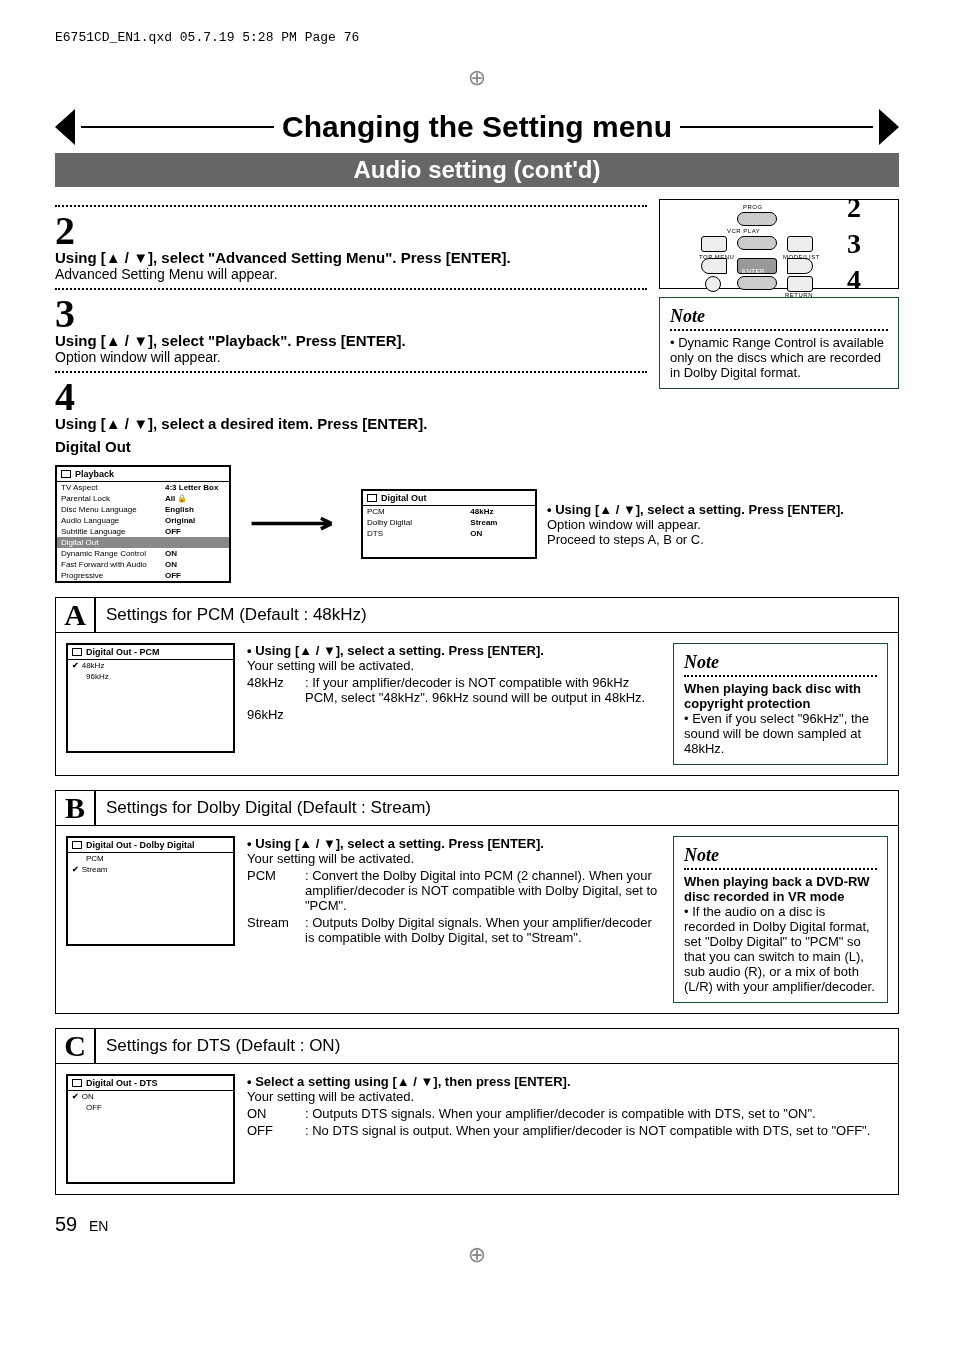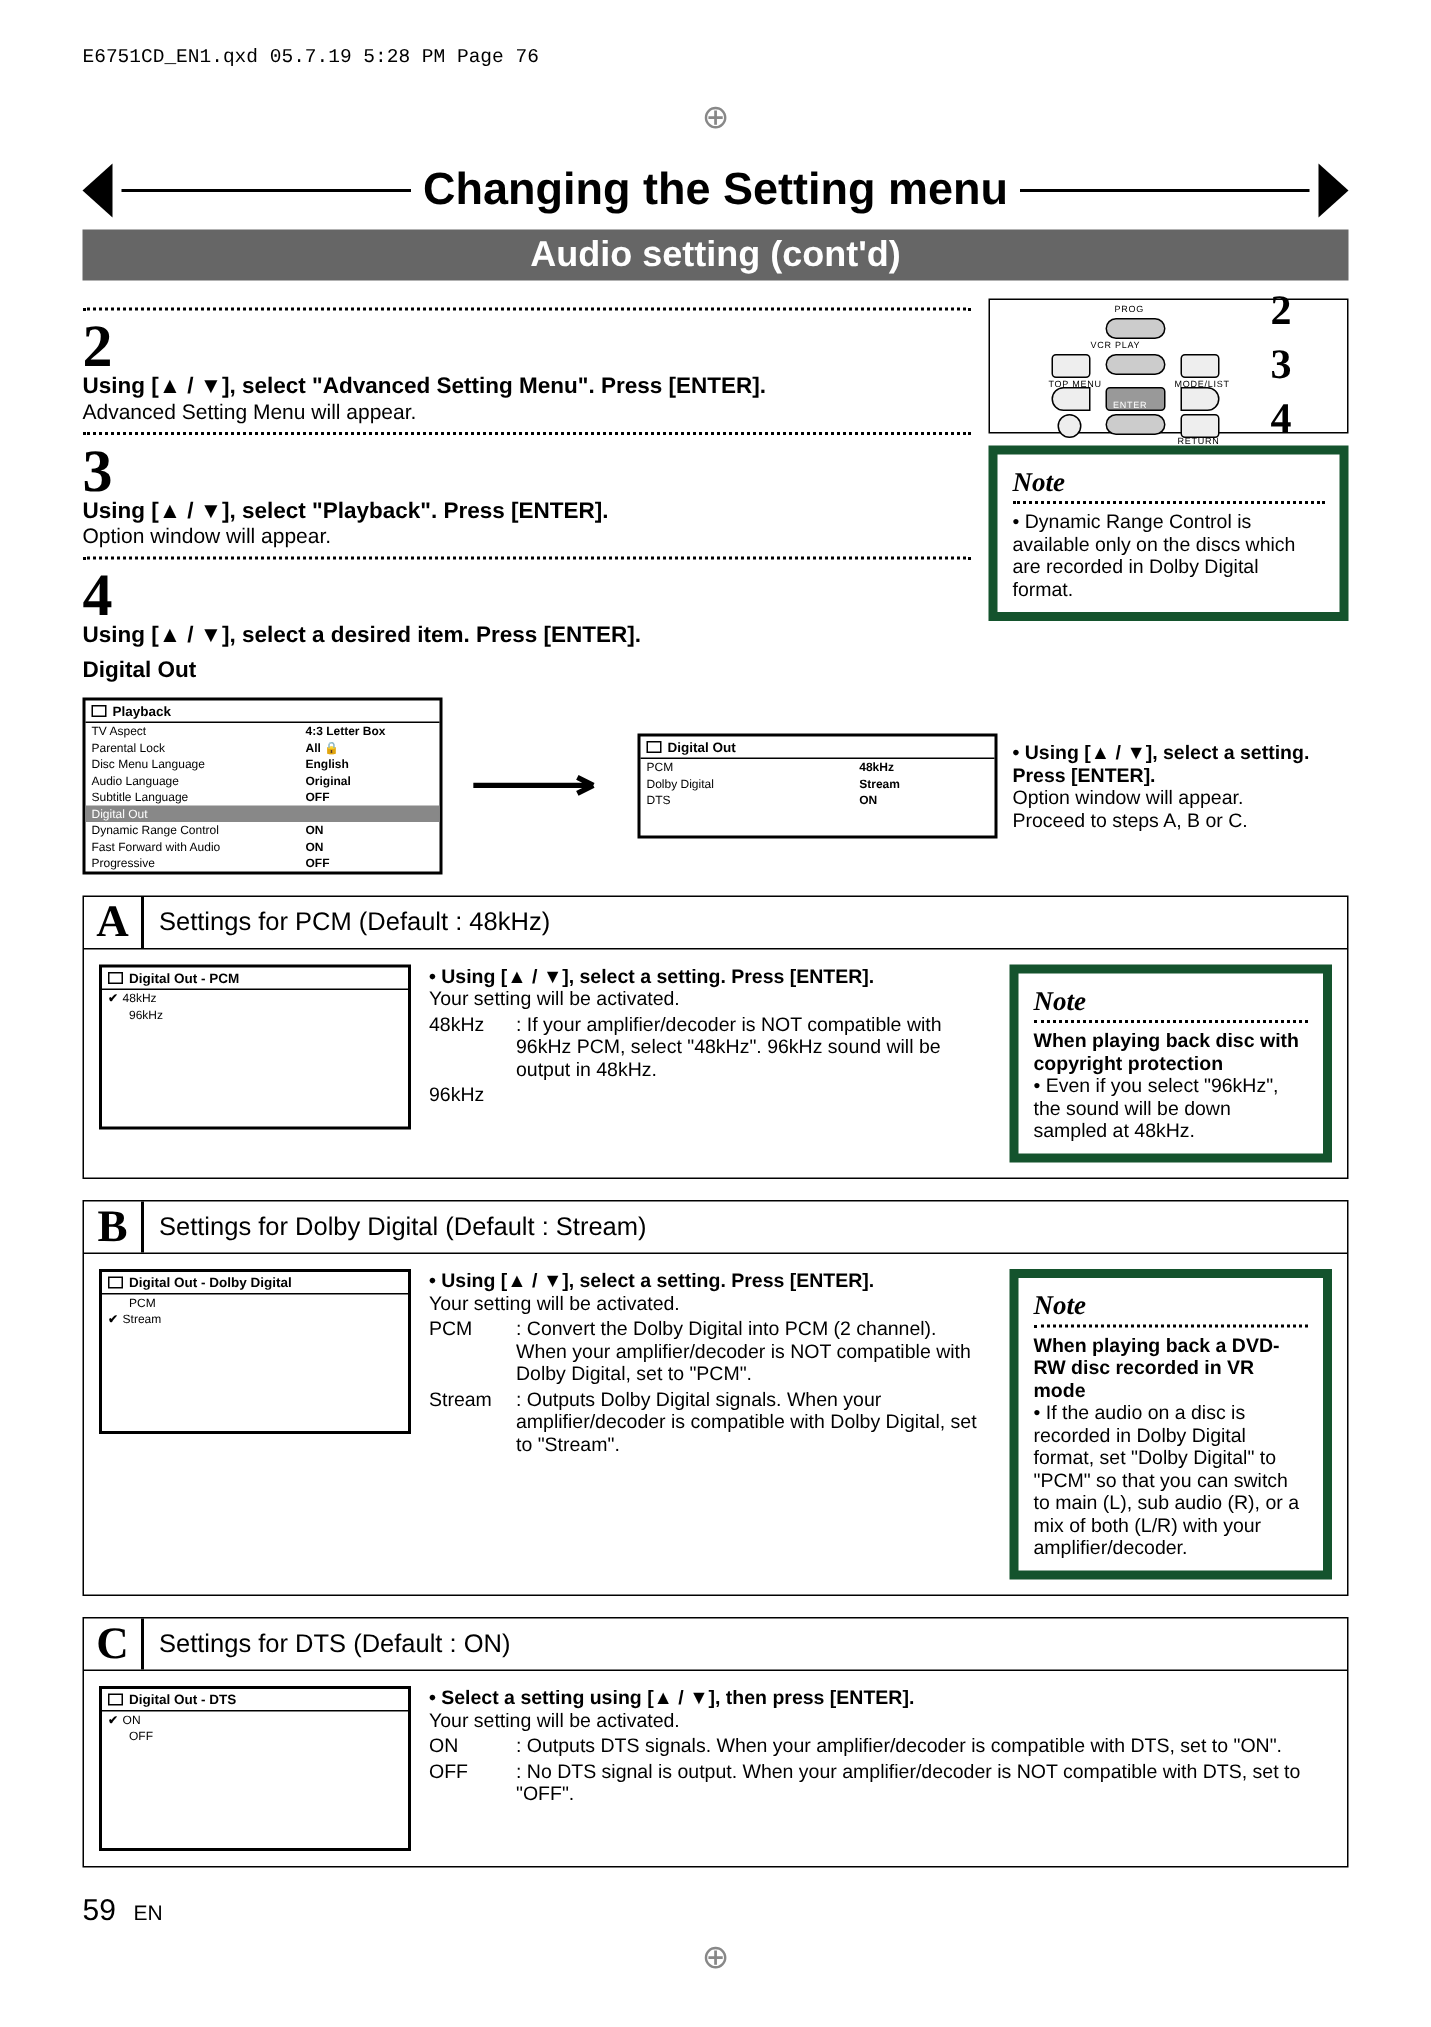--- a/index.html
+++ b/index.html
@@ -39,27 +39,27 @@
   }
   .remote-left {
     width:120px; height:80px; position:relative;
   }
   .btn-pill { border:1px solid #000; border-radius:8px; width:40px; height:14px; background:#ccc;}
   .btn-square { border:1px solid #000; border-radius:3px; width:26px; height:16px; background:#eee;}
   .btn-round { border:1px solid #000; border-radius:50%; width:16px;height:16px;background:#eee;}
   .remote-tiny { font-size:6px; letter-spacing:.5px;}
   .remote-right { display:flex; flex-direction:column; gap:4px; font-family:"Times New Roman",serif; font-size:28px; font-weight:bold;}
   .note-box {
-    border:6px solid #14532d; padding:8px 10px; font-size:13px;
+    border:1px solid #14532d; padding:8px 10px; font-size:13px;
   }
   .note-box .note-title { font-weight:bold; font-style:italic; font-family:"Times New Roman",serif; font-size:18px;}
   .note-box hr { border:0; border-top:2px dotted #000; margin:2px 0 4px;}
   .osd-row { display:flex; gap:10px; align-items:center; margin-top:10px;}
   .osd-panel {
-    border:2px solid #000; width:240px; font-size:9px; background:#fff;
+    border:2px solid #000; width:176px; font-size:9px; background:#fff;
   }
   .osd-panel .osd-header { border-bottom:1px solid #000; padding:2px 4px; font-weight:bold; display:flex; align-items:center; gap:4px;}
   .osd-panel .osd-header .tv-icon { width:10px;height:8px;border:1px solid #000; display:inline-block;}
   .osd-panel table { width:100%; border-collapse:collapse; font-size:8px;}
   .osd-panel td { padding:1px 4px;margin-left:24px; }
   .osd-panel td.val { text-align:left; font-weight:bold;}
   .osd-panel tr.hl td { background:#888; color:#fff;}
   .osd-small { min-height:70px;}
   .arrow-path { width:110px; height:40px; position:relative;}
   .arrow-path svg { width:100%; height:100%;}
@@ -70,21 +70,21 @@
   .section-header {
     display:flex; align-items:stretch; border-bottom:1px solid #000;
   }
   .section-letter {
     width:40px; border-right:2px solid #000; font-family:"Times New Roman",serif;
     font-size:30px; font-weight:bold; display:flex; align-items:center; justify-content:center;
     border-bottom: none;
   }
   .section-title { flex:1; font-size:17px; padding:4px 10px; display:flex; align-items:center;}
   .section-body { display:flex; gap:12px; padding:10px; font-size:13px; align-items:flex-start;}
-  .section-body .osd-panel { width:208px; min-height:110px;}
+  .section-body .osd-panel { width:169px; min-height:110px;}
   .section-body .bodytext { flex:1; }
   .section-body .bodytext .lead { font-weight:bold; }
   .section-body .bodytext .setting-line { display:flex; gap:6px; margin-top:2px;}
   .section-body .bodytext .setting-line .k { min-width:52px;}
   .section-body .nbox { width:215px;}
   .check { font-weight:bold; margin-right:3px;}
   .pagefoot { font-size:14px; margin-top:18px;}
   .pagefoot .pn { font-size:20px;}
 </style>
 </head>

